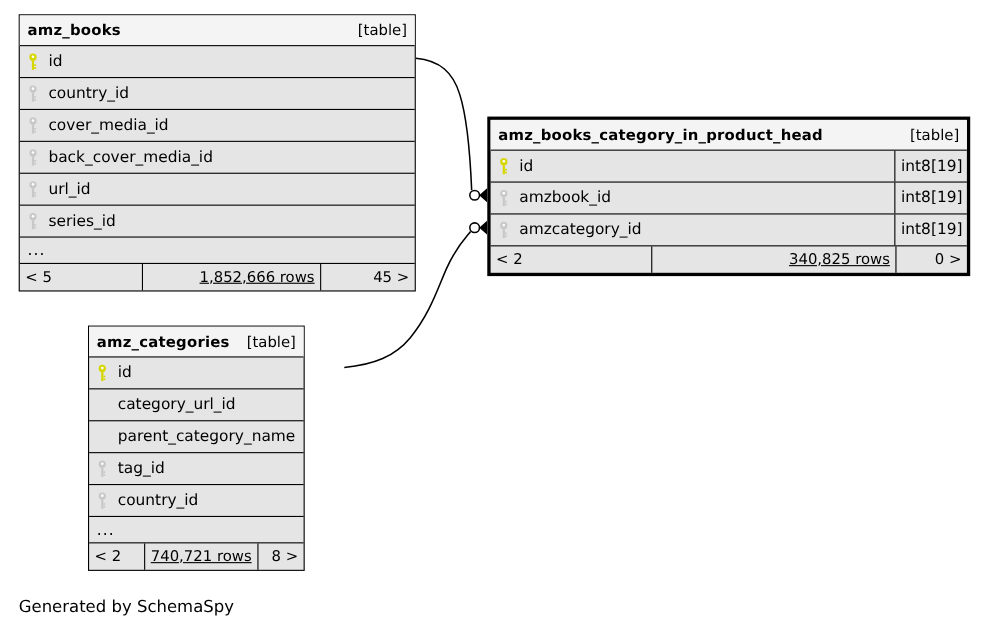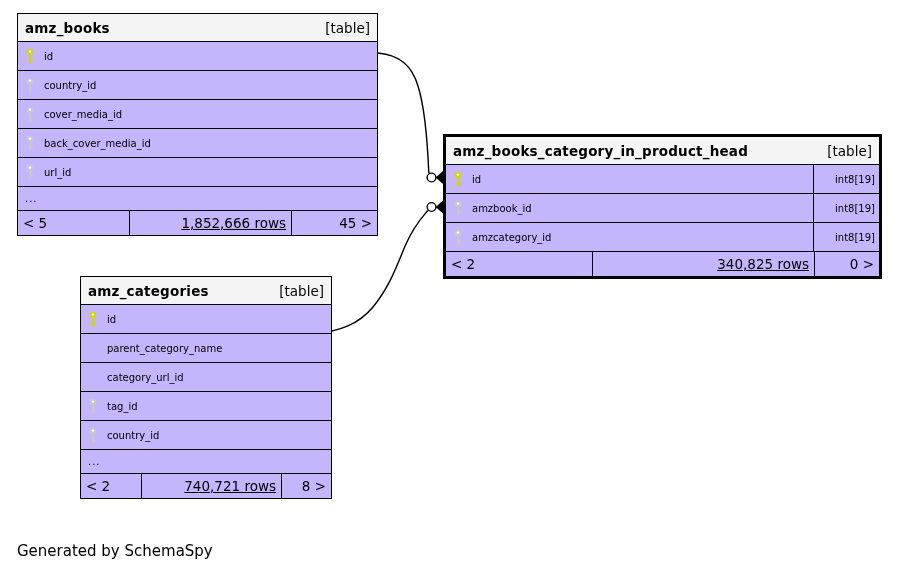--- a/index.html
+++ b/index.html
@@ -30,27 +30,26 @@
     fill: #fff;
     stroke: var(--line, #000);
     stroke-width: 1.4;
   }
   .crow-foot {
     fill: var(--line, #000);
     stroke: none;
   }
   .table-box {
     position: absolute;
-    background: #c4b5fd;
+    background: #e5e5e5;
     border: 1px solid var(--border, #000);
     box-sizing: border-box;
   }
   .table-box.emph {
     border-width: 3px;
-    margin-top: 28px;
   }
   .tbl-header {
     display: flex;
     justify-content: space-between;
     align-items: center;
     height: 28px;
     box-sizing: border-box;
     background: var(--header-bg, #f4f4f4);
     border-bottom: 1px solid var(--border, #000);
     padding: 0 7px 0 7px;
@@ -58,21 +57,21 @@
   }
   .tbl-name { font-weight: bold; letter-spacing: 0.2px; }
   .tbl-badge { font-weight: normal; }
   .tbl-row {
     display: flex;
     align-items: center;
     height: 29px;
     box-sizing: border-box;
     border-bottom: 1px solid var(--border, #000);
     padding-left: 7px;
-    font-size: 10px;
+    font-size: 14px;
   }
   .tbl-row.typed { padding-right: 0; }
   .tbl-row.ellipsis-row { height: 24px; letter-spacing: 1px; }
   .key {
     flex: 0 0 10px;
     width: 10px;
     height: 16px;
     margin-right: 9px;
     display: inline-block;
   }
@@ -175,20 +174,30 @@
   <div class="tbl-row">
     <span class="key fk"><svg viewBox="0 0 10 16" width="10" height="16">
           <circle cx="5" cy="4" r="3.3" fill="currentColor"></circle>
           <circle cx="5" cy="3.6" r="1.2" fill="#fff"></circle>
           <rect x="4" y="7" width="2" height="8.5" fill="currentColor"></rect>
           <rect x="6" y="10.5" width="1.8" height="1.5" fill="currentColor"></rect>
           <rect x="6" y="13" width="1.8" height="1.5" fill="currentColor"></rect>
         </svg></span>
     <span class="col-name">url_id</span>
   </div>
+  <div class="tbl-row">
+    <span class="key fk"><svg viewBox="0 0 10 16" width="10" height="16">
+          <circle cx="5" cy="4" r="3.3" fill="currentColor"></circle>
+          <circle cx="5" cy="3.6" r="1.2" fill="#fff"></circle>
+          <rect x="4" y="7" width="2" height="8.5" fill="currentColor"></rect>
+          <rect x="6" y="10.5" width="1.8" height="1.5" fill="currentColor"></rect>
+          <rect x="6" y="13" width="1.8" height="1.5" fill="currentColor"></rect>
+        </svg></span>
+    <span class="col-name">series_id</span>
+  </div>
   <div class="tbl-row ellipsis-row">
     <span class="col-name">...</span>
   </div>
   <div class="tbl-footer">
     <span class="cell c1" style="width:112px;">&lt; 5</span>
     <span class="cell c2">1,852,666 rows</span>
     <span class="cell c3" style="width:85px;">45 &gt;</span>
   </div>
 </div>
 
@@ -230,42 +239,42 @@
     <span class="col-name">amzcategory_id</span>
     <span class="col-type">int8[19]</span>
   </div>
   <div class="tbl-footer">
     <span class="cell c1" style="width:147px;">&lt; 2</span>
     <span class="cell c2">340,825 rows</span>
     <span class="cell c3" style="width:64px;">0 &gt;</span>
   </div>
 </div>
 
-<div class="table-box" style="left:80px; top:276px; width:252px;">
+<div class="table-box" style="left:80px; top:296px; width:197px;">
   <div class="tbl-header">
     <span class="tbl-name">amz_categories</span>
     <span class="tbl-badge">[table]</span>
   </div>
   <div class="tbl-row">
     <span class="key pk"><svg viewBox="0 0 10 16" width="10" height="16">
           <circle cx="5" cy="4" r="3.3" fill="currentColor"></circle>
           <circle cx="5" cy="3.6" r="1.2" fill="#fff"></circle>
           <rect x="4" y="7" width="2" height="8.5" fill="currentColor"></rect>
           <rect x="6" y="10.5" width="1.8" height="1.5" fill="currentColor"></rect>
           <rect x="6" y="13" width="1.8" height="1.5" fill="currentColor"></rect>
         </svg></span>
     <span class="col-name">id</span>
   </div>
   <div class="tbl-row">
     <span class="key spacer"></span>
+    <span class="col-name">category_url_id</span>
+  </div>
+  <div class="tbl-row">
+    <span class="key spacer"></span>
     <span class="col-name">parent_category_name</span>
-  </div>
-  <div class="tbl-row">
-    <span class="key spacer"></span>
-    <span class="col-name">category_url_id</span>
   </div>
   <div class="tbl-row">
     <span class="key fk"><svg viewBox="0 0 10 16" width="10" height="16">
           <circle cx="5" cy="4" r="3.3" fill="currentColor"></circle>
           <circle cx="5" cy="3.6" r="1.2" fill="#fff"></circle>
           <rect x="4" y="7" width="2" height="8.5" fill="currentColor"></rect>
           <rect x="6" y="10.5" width="1.8" height="1.5" fill="currentColor"></rect>
           <rect x="6" y="13" width="1.8" height="1.5" fill="currentColor"></rect>
         </svg></span>
     <span class="col-name">tag_id</span>

